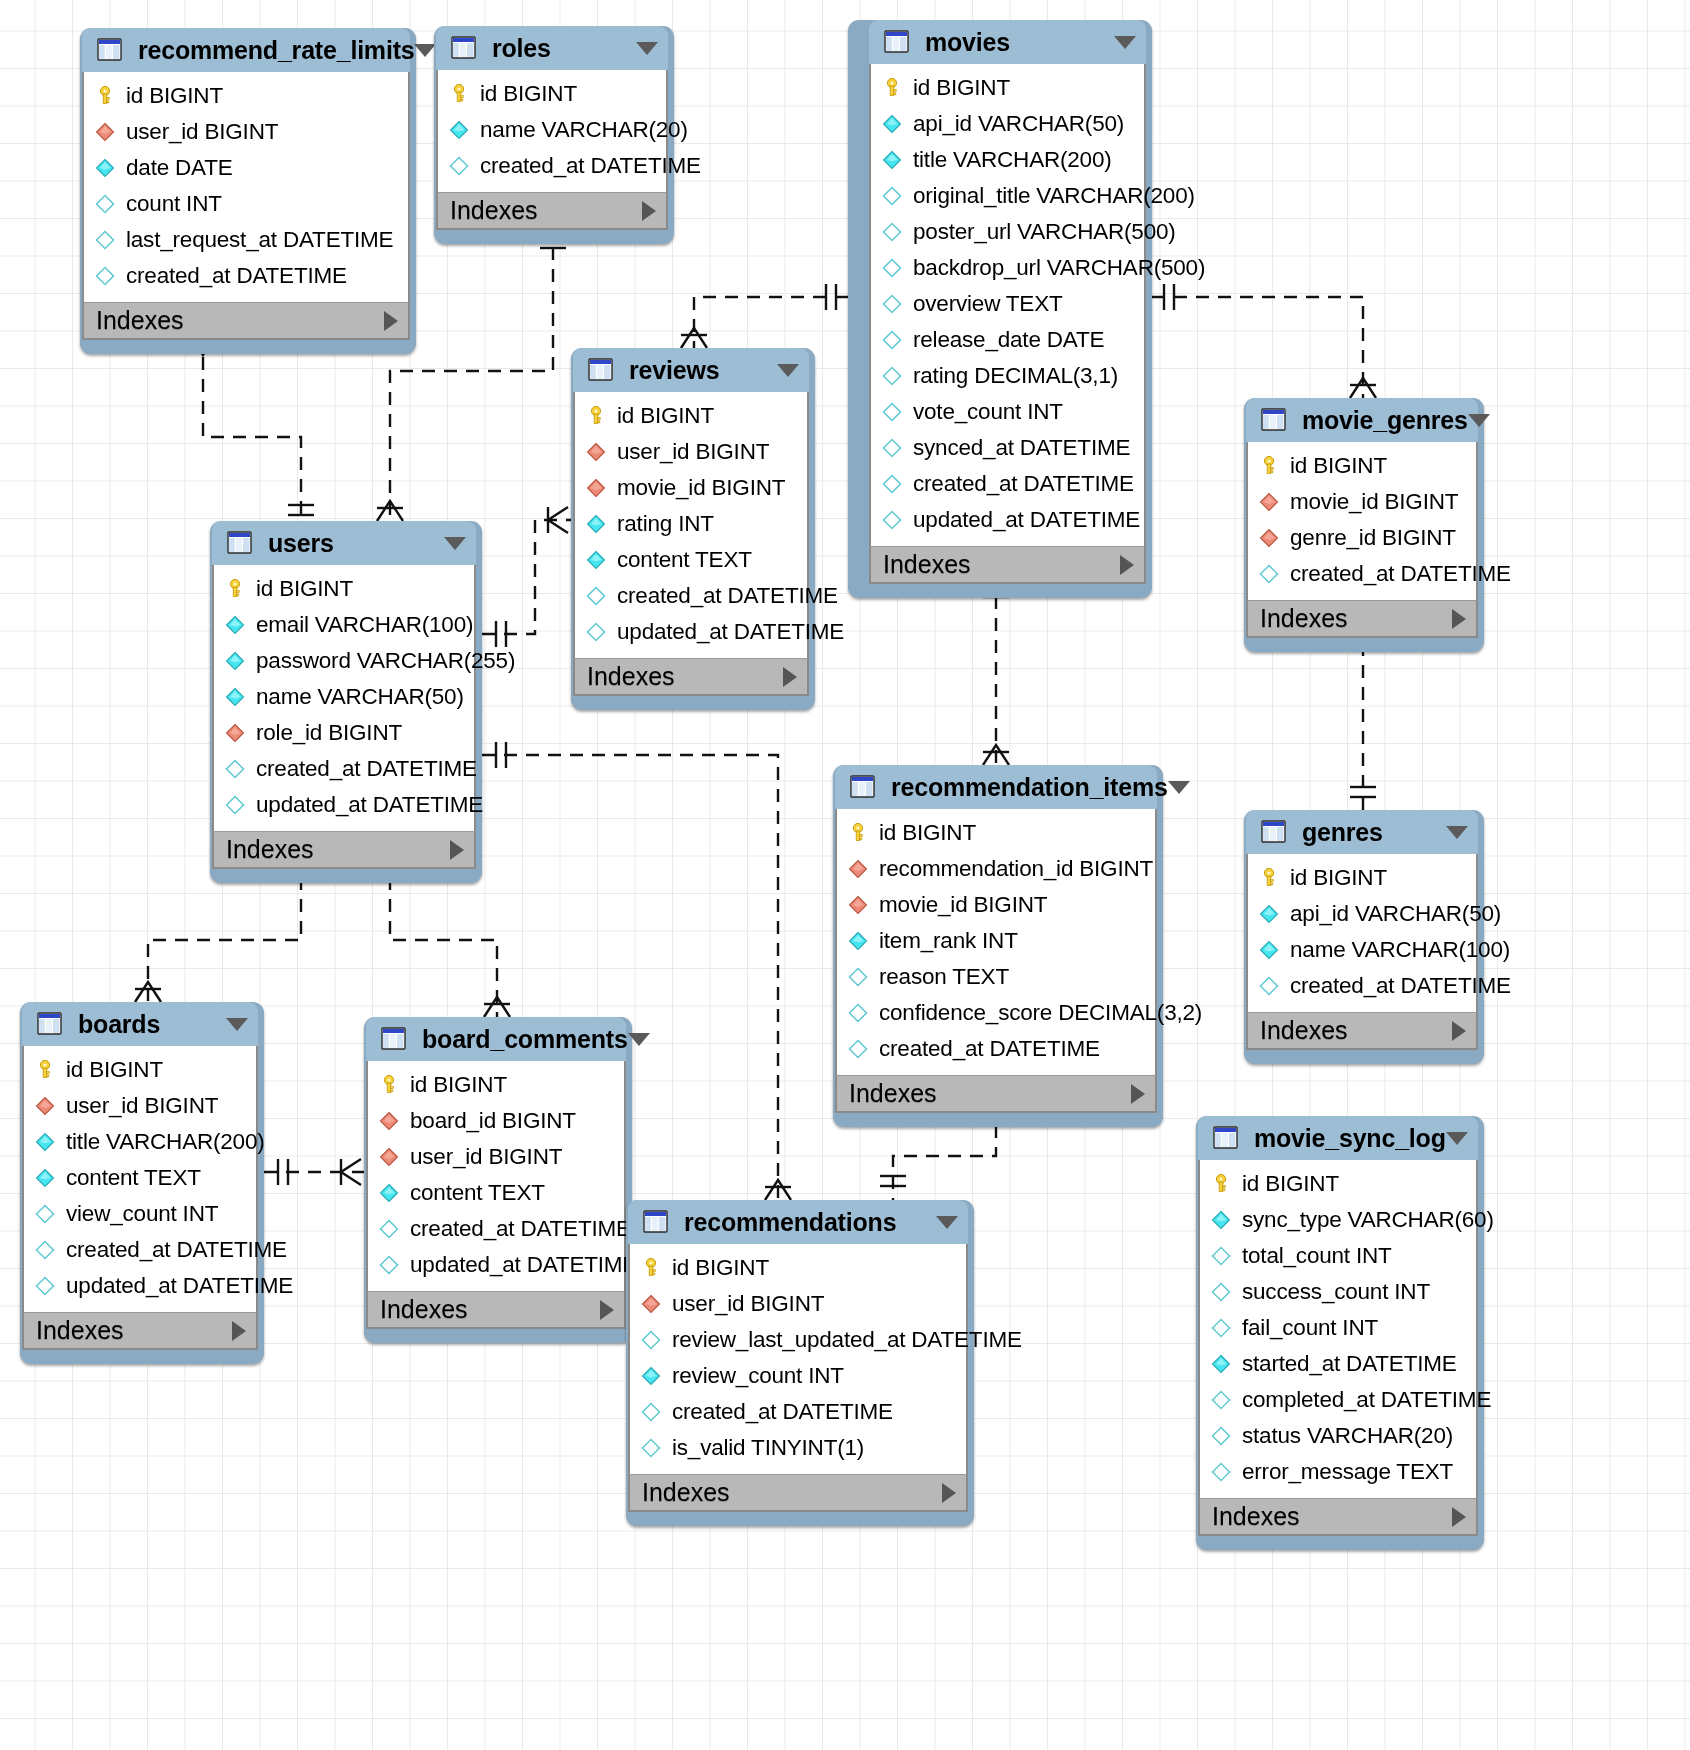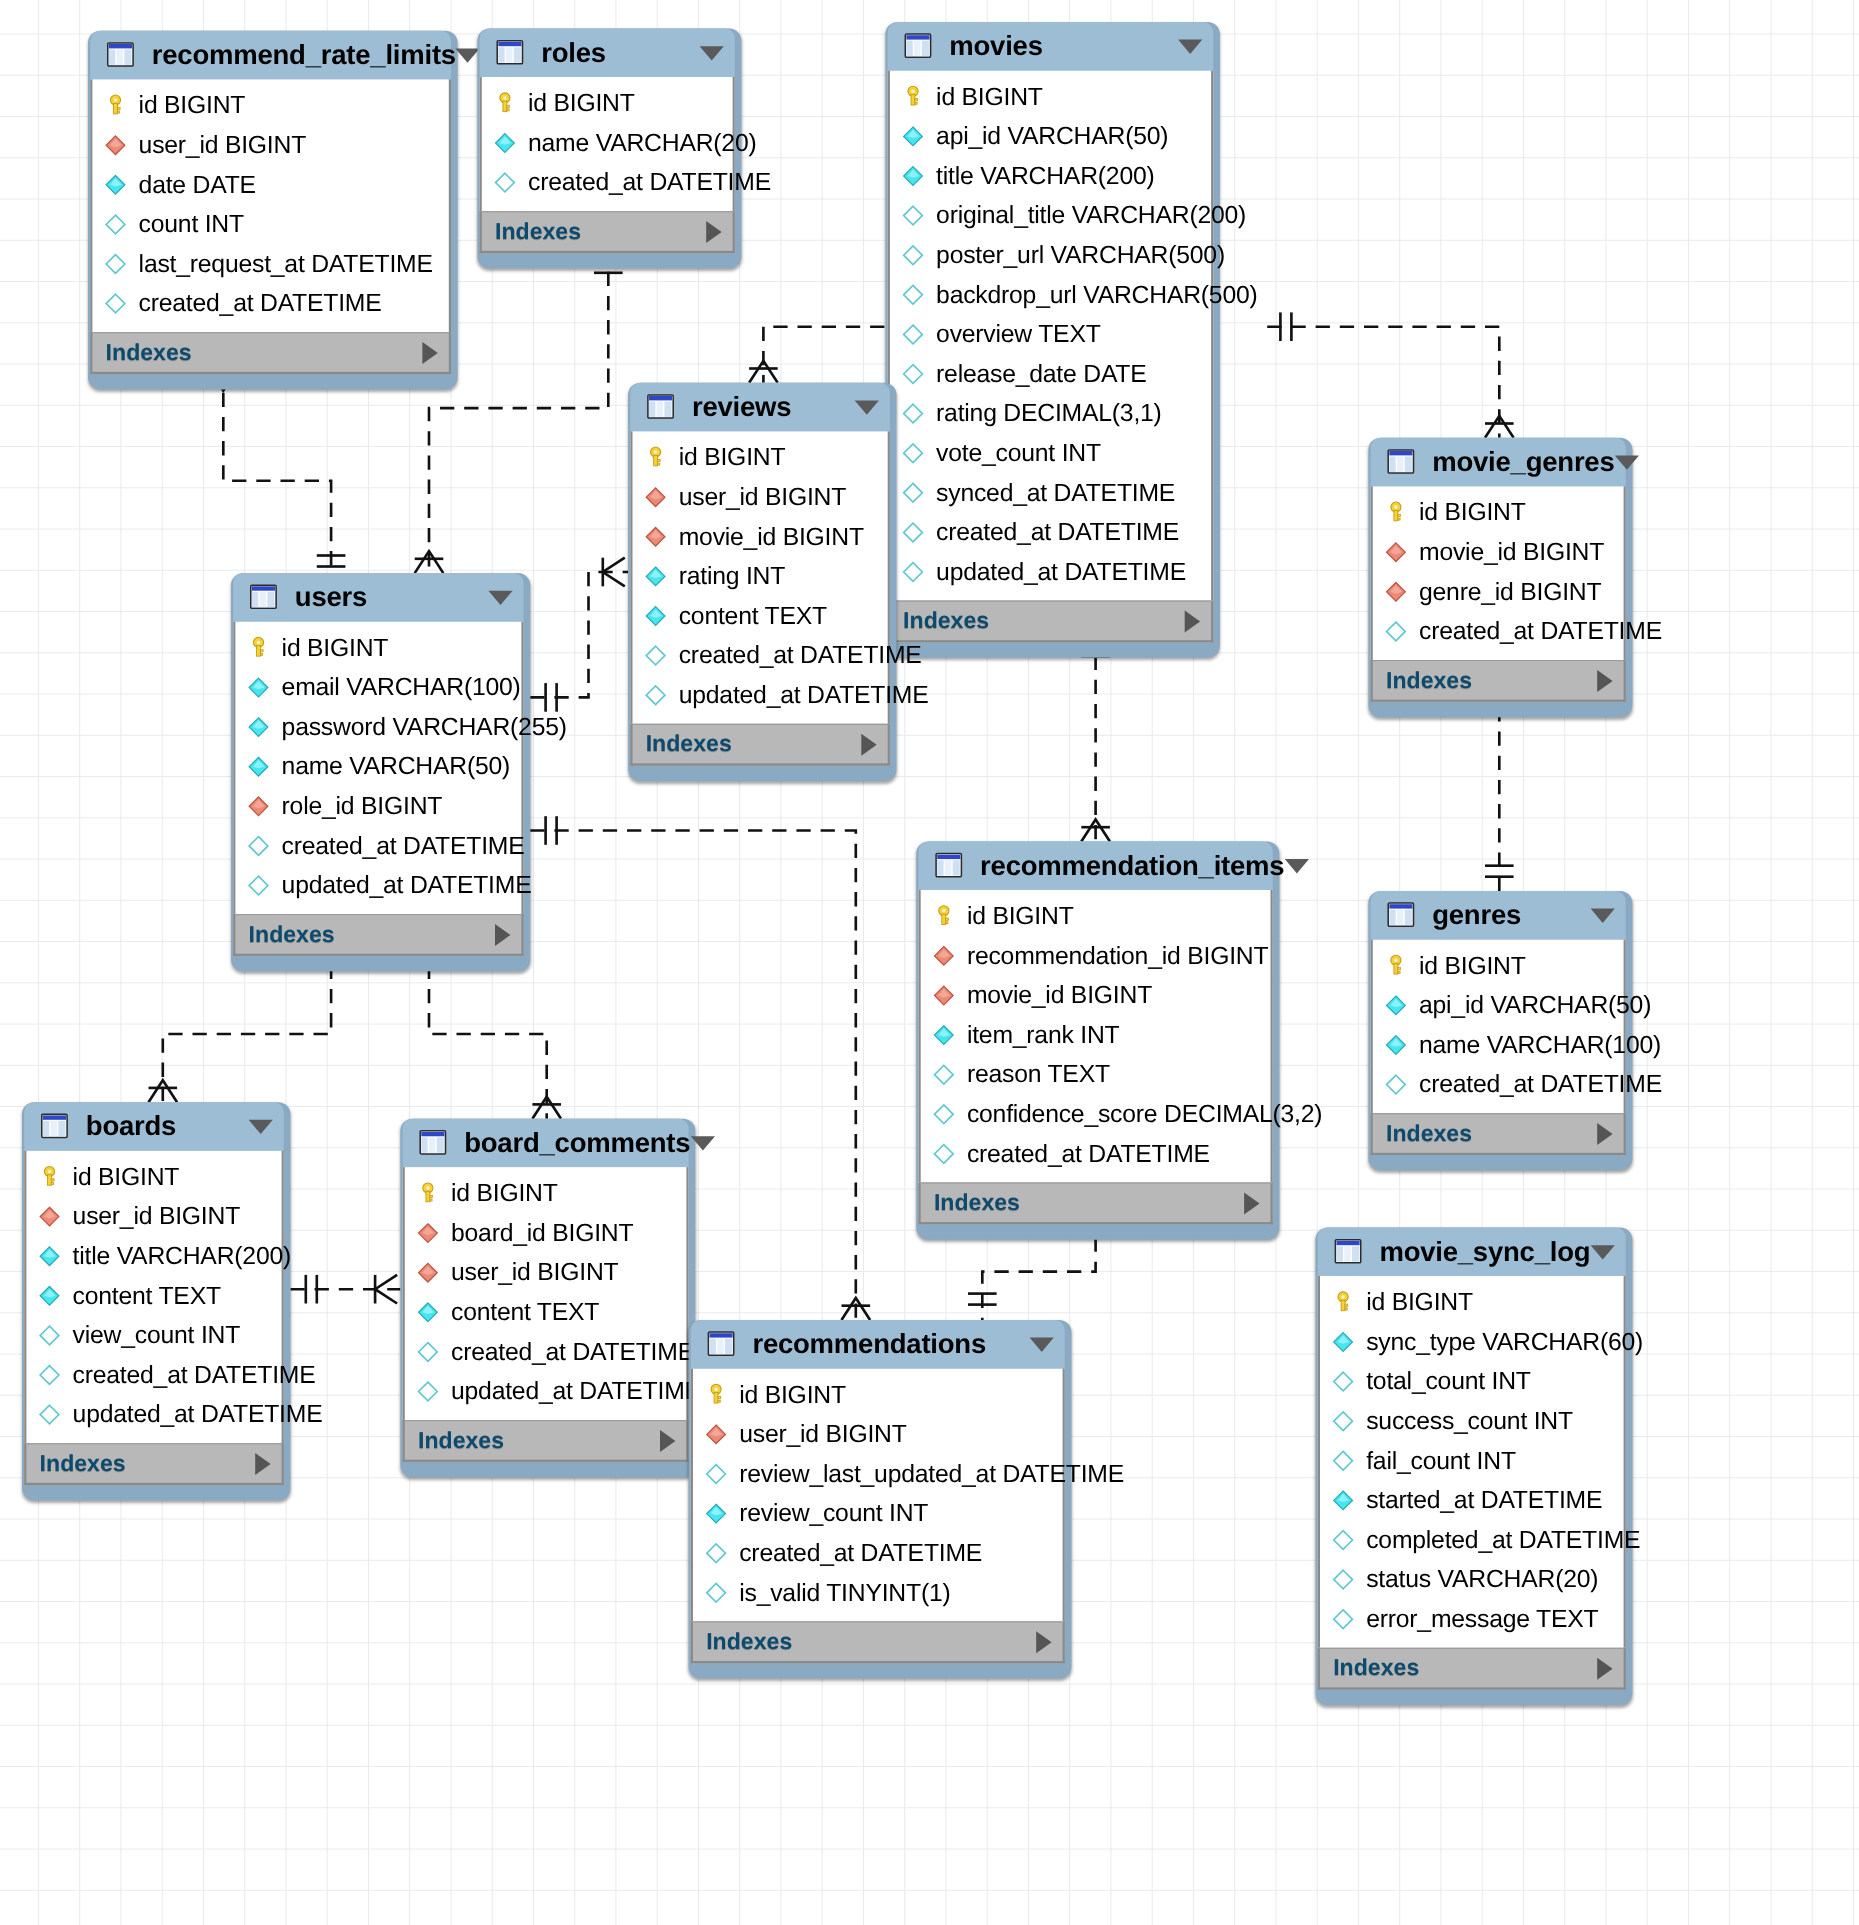--- a/index.html
+++ b/index.html
@@ -111,23 +111,23 @@
     background: #b8b8b8;
     border: 2px solid #8a8a8a;
     border-top: 1px solid #9a9a9a;
     height: 38px;
     display: flex;
     align-items: center;
     padding: 0 10px 0 12px;
     box-sizing: border-box;
   }
   .idx-label {
-    color: #0c4a6e;
-    font-weight: bold;
-    font-size: 21px;
+    color: #000000;
+    font-weight: normal;
+    font-size: 25px;
     text-shadow: 0 1px 0 rgba(0,0,0,0.25);
   }
   .idx-arrow {
     margin-left: auto;
     width: 0; height: 0;
     border-top: 10px solid transparent;
     border-bottom: 10px solid transparent;
     border-left: 14px solid #555;
   }
 
@@ -370,21 +370,21 @@
             </span>
             <span class="col-label">created_at DATETIME</span>
           </div>
         </div>
         <div class="tb-indexes">
           <span class="idx-label">Indexes</span>
           <span class="idx-arrow"></span>
         </div>
       </div>
     </div>
-    <div class="table-box" style="left: 805px; top: 20px; width: 304px;">
+    <div class="table-box" style="left: 848px; top: 20px; width: 304px; padding-left: 19px;">
       <div class="tb-shadow"></div>
       <div class="tb-inner">
         <div class="tb-header">
           <span class="tbl-icon"><svg width="28" height="26" viewBox="0 0 28 26">
               <rect x="2" y="2" width="23" height="21" rx="1" fill="#ffffff" stroke="#2b2b2b" stroke-width="1.4"></rect>
               <rect x="3" y="3" width="21" height="4" fill="#2f46c8"></rect>
               <rect x="3" y="8" width="5.8" height="14" fill="#cfe0f2"></rect>
               <rect x="10" y="8" width="5.8" height="14" fill="#e8f0fa"></rect>
               <rect x="17" y="8" width="6.5" height="14" fill="#cfe0f2"></rect>
             </svg></span>

